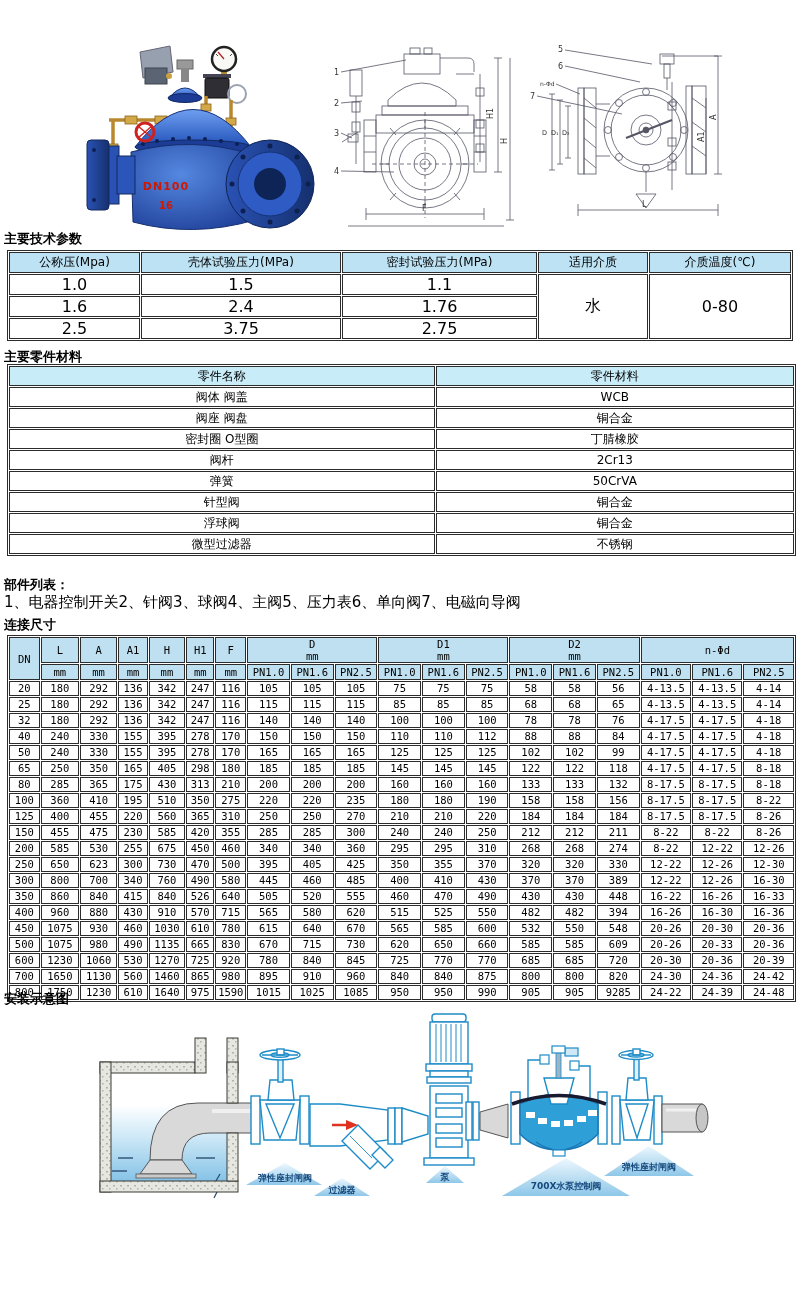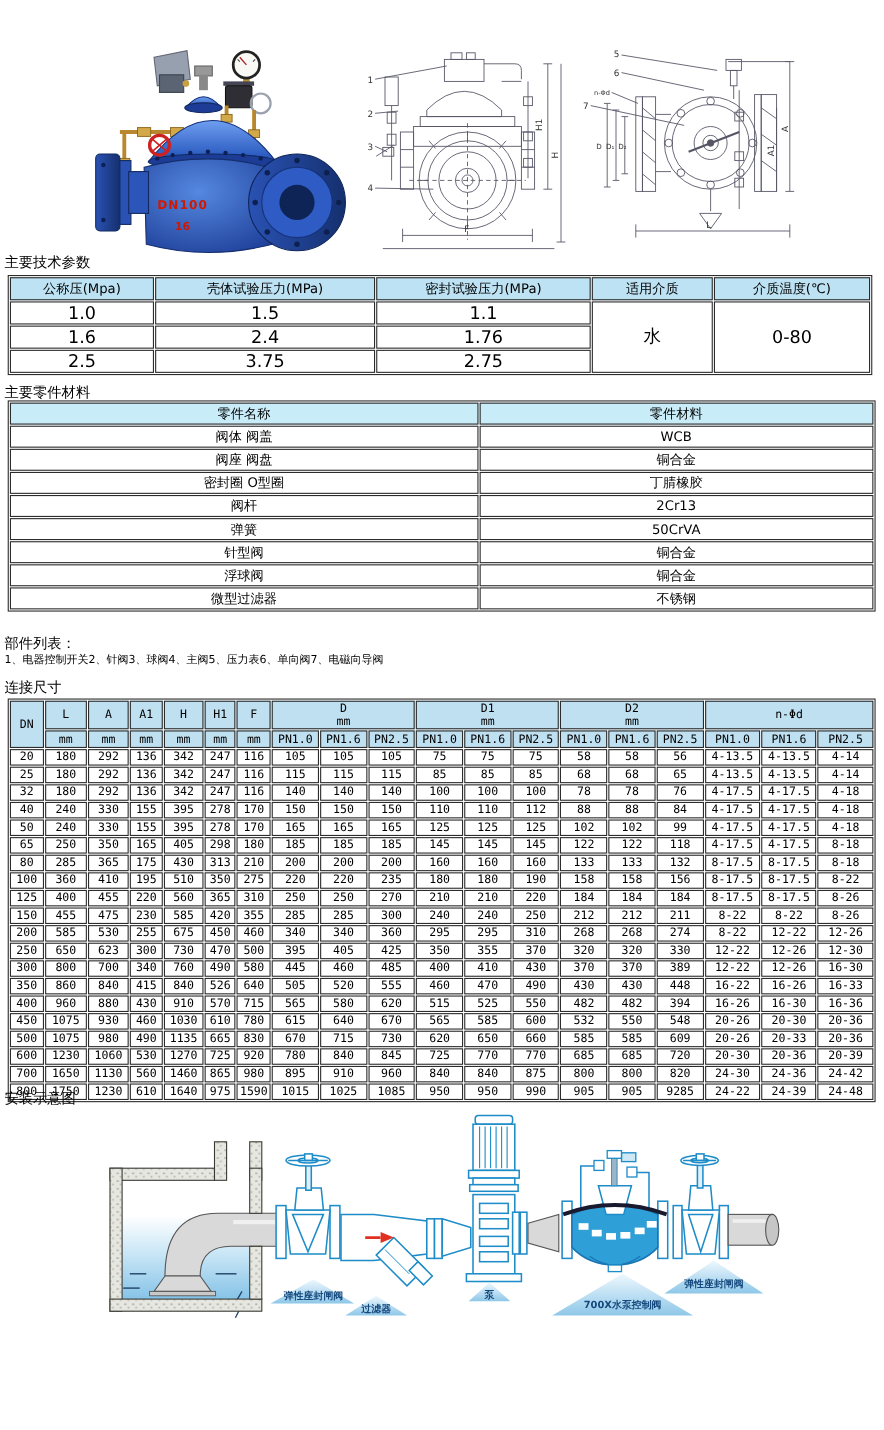--- a/index.html
+++ b/index.html
@@ -1,20 +1,20 @@
 <!DOCTYPE html>
 <html><head>
 <meta charset="utf-8">
 <style>
   html,body{margin:0;padding:0;background:#fff;}
   #page{position:relative;width:804px;height:1300px;background:#fff;overflow:hidden;
         font-family:"DejaVu Sans",sans-serif;color:#000;}
   .abs{position:absolute;}
-  .heading{font-size:13px;font-weight:normal;white-space:nowrap;}
-  .plain{font-size:10px;white-space:nowrap;}
+  .heading{font-size:13px;font-weight:bold;white-space:nowrap;}
+  .plain{font-size:15px;white-space:nowrap;}
   table{border-collapse:separate;border-spacing:1px;background:#fff;border:1px solid #2c2c2c;}
   td,th{border:1px solid #2c2c2c;text-align:center;vertical-align:middle;padding:0 2px;}
   .t1{width:662px;table-layout:fixed;}
   .t1 th{background:#bde2f3;font-weight:normal;font-size:12px;height:19px;}
   .t1 td{font-size:16px;height:19px;}
   .t2{width:789px;table-layout:fixed;}
   .t2 th{background:#c9ecf9;font-weight:normal;font-size:12px;height:18px;}
   .t2 td{font-size:12px;height:18px;}
   .t3{width:789px;table-layout:fixed;}
   .t3 th{background:#bfe0f1;font-weight:normal;font-size:10.5px;

